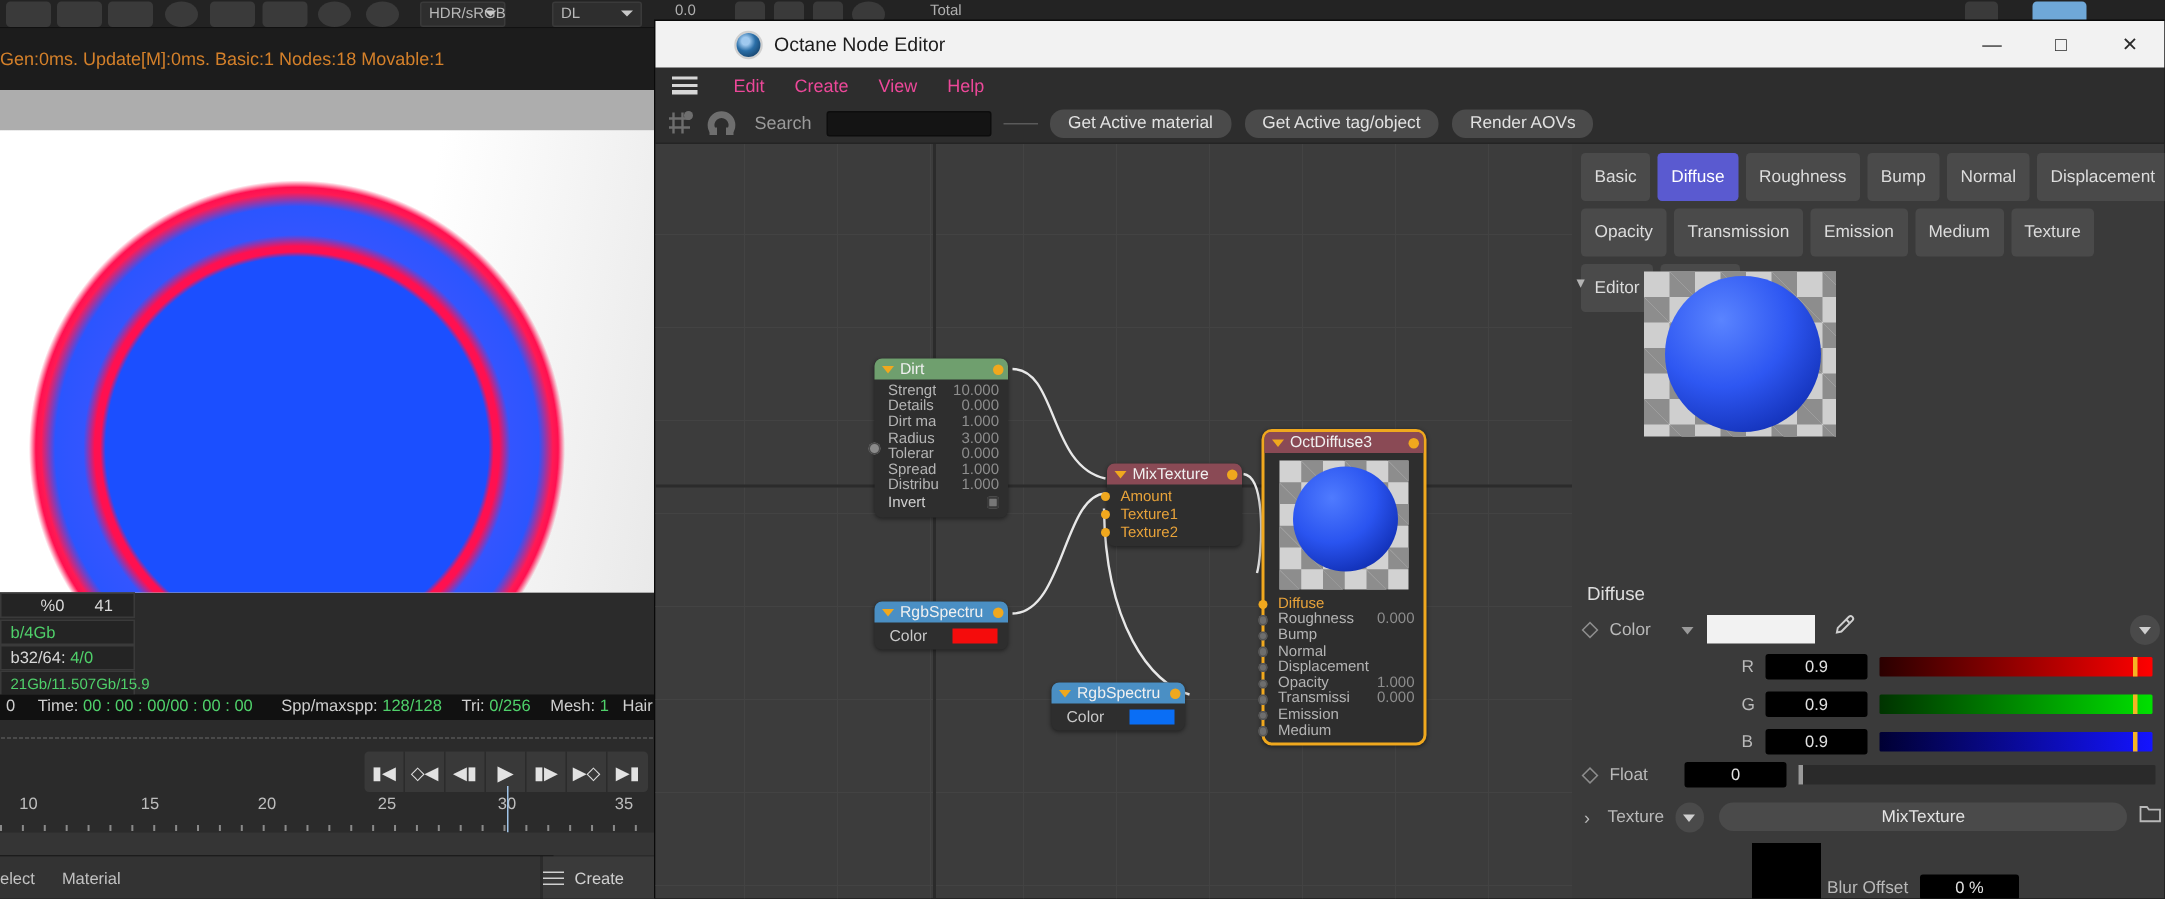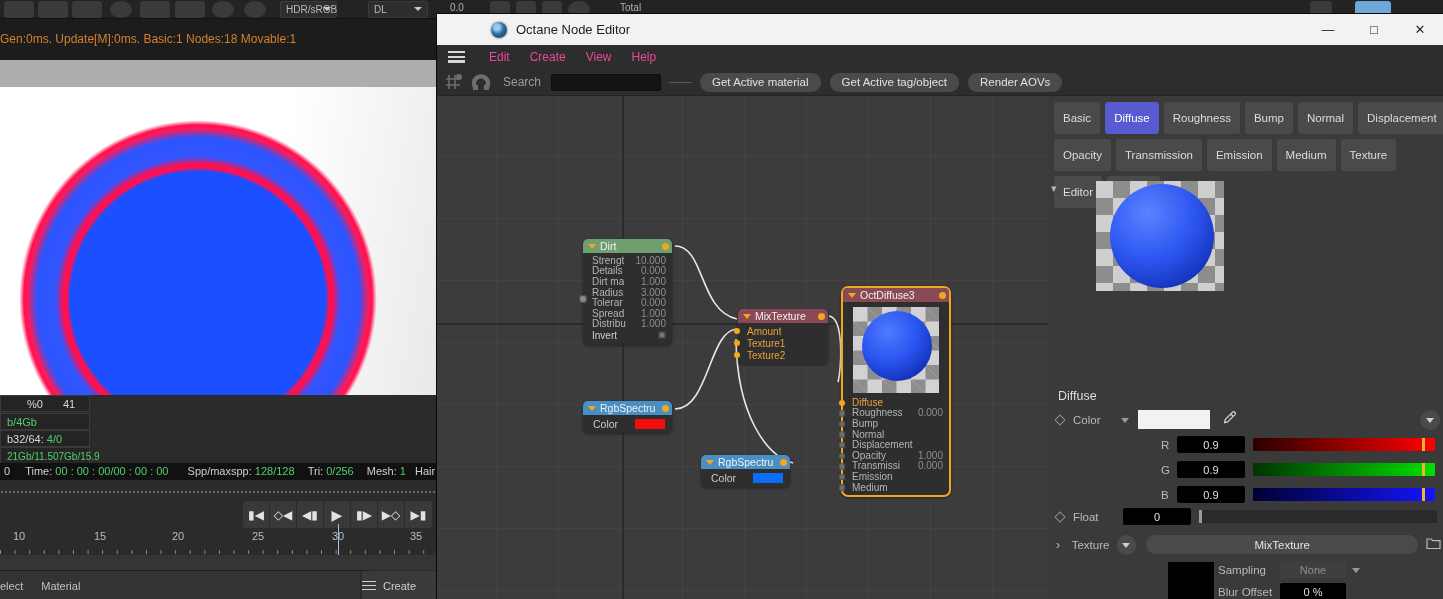--- a/index.html
+++ b/index.html
@@ -642,28 +642,20 @@
                        color:#e4e4e4;font-size:11.5px;display:flex;align-items:center;justify-content:center">MixTexture</span>
           <span style="margin-left:8px">
             <svg width="15" height="13" viewBox="0 0 15 13">
                 <path d="M1 11.5V2h4.3l1.3 1.7H14v7.8z" fill="none" stroke="#b8b8b8" stroke-width="1.2"></path>
               </svg>
           </span>
         </div>
 
         <div style="position:absolute;left:120px;top:466px;width:46px;height:46px;background:#000"></div>
 
-        <div class="prow" style="top:464px;left:170px;width:223px">
-          <span class="plabel" style="width:62px">Sampling</span>
-          <span style="width:66px;height:17px;background:#3f3f3f;border-radius:2px;color:#8e8e8e;font-size:11px;
-                       display:flex;align-items:center;justify-content:center;position:relative">
-            <span>None</span>
-          </span>
-          <i class="caret-btn" style="margin-left:4px"></i>
-        </div>
         <div class="prow" style="top:486px;left:170px;width:223px">
           <span class="plabel" style="width:62px">Blur Offset</span>
           <span class="numbox" style="width:66px">0 %</span>
         </div>
 
       </div>
     </div>
   </div>
 </div>
 

